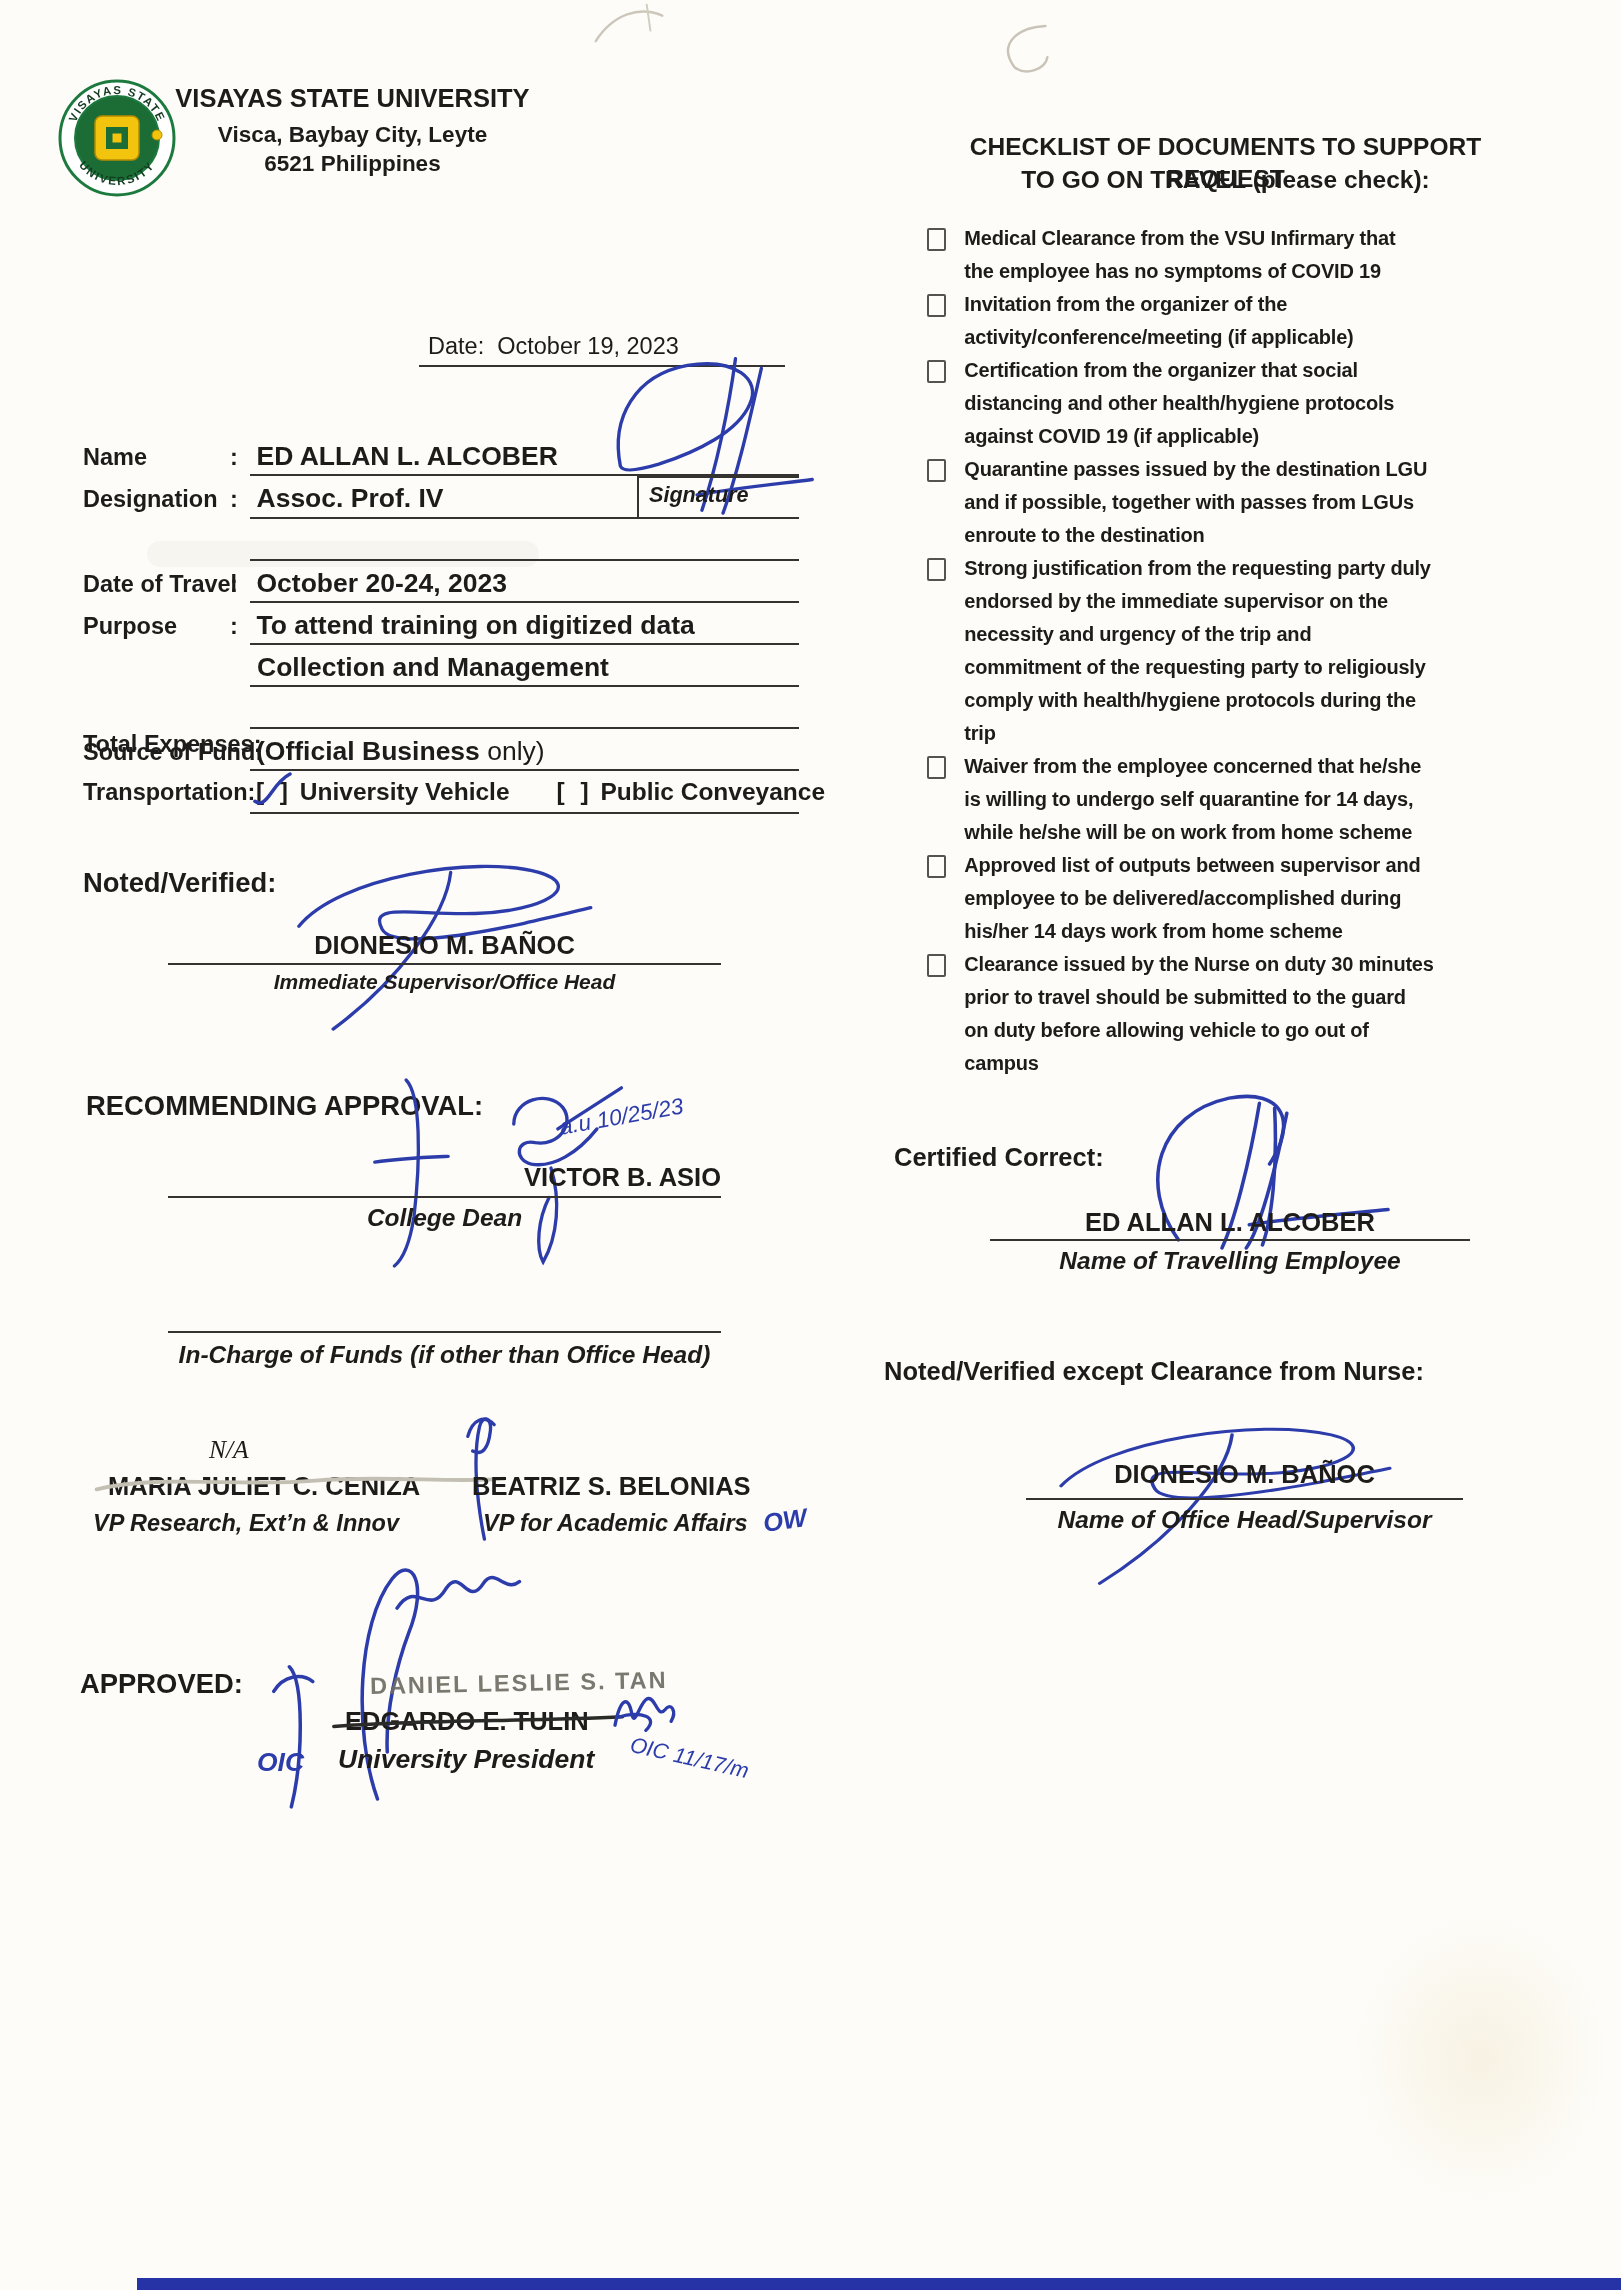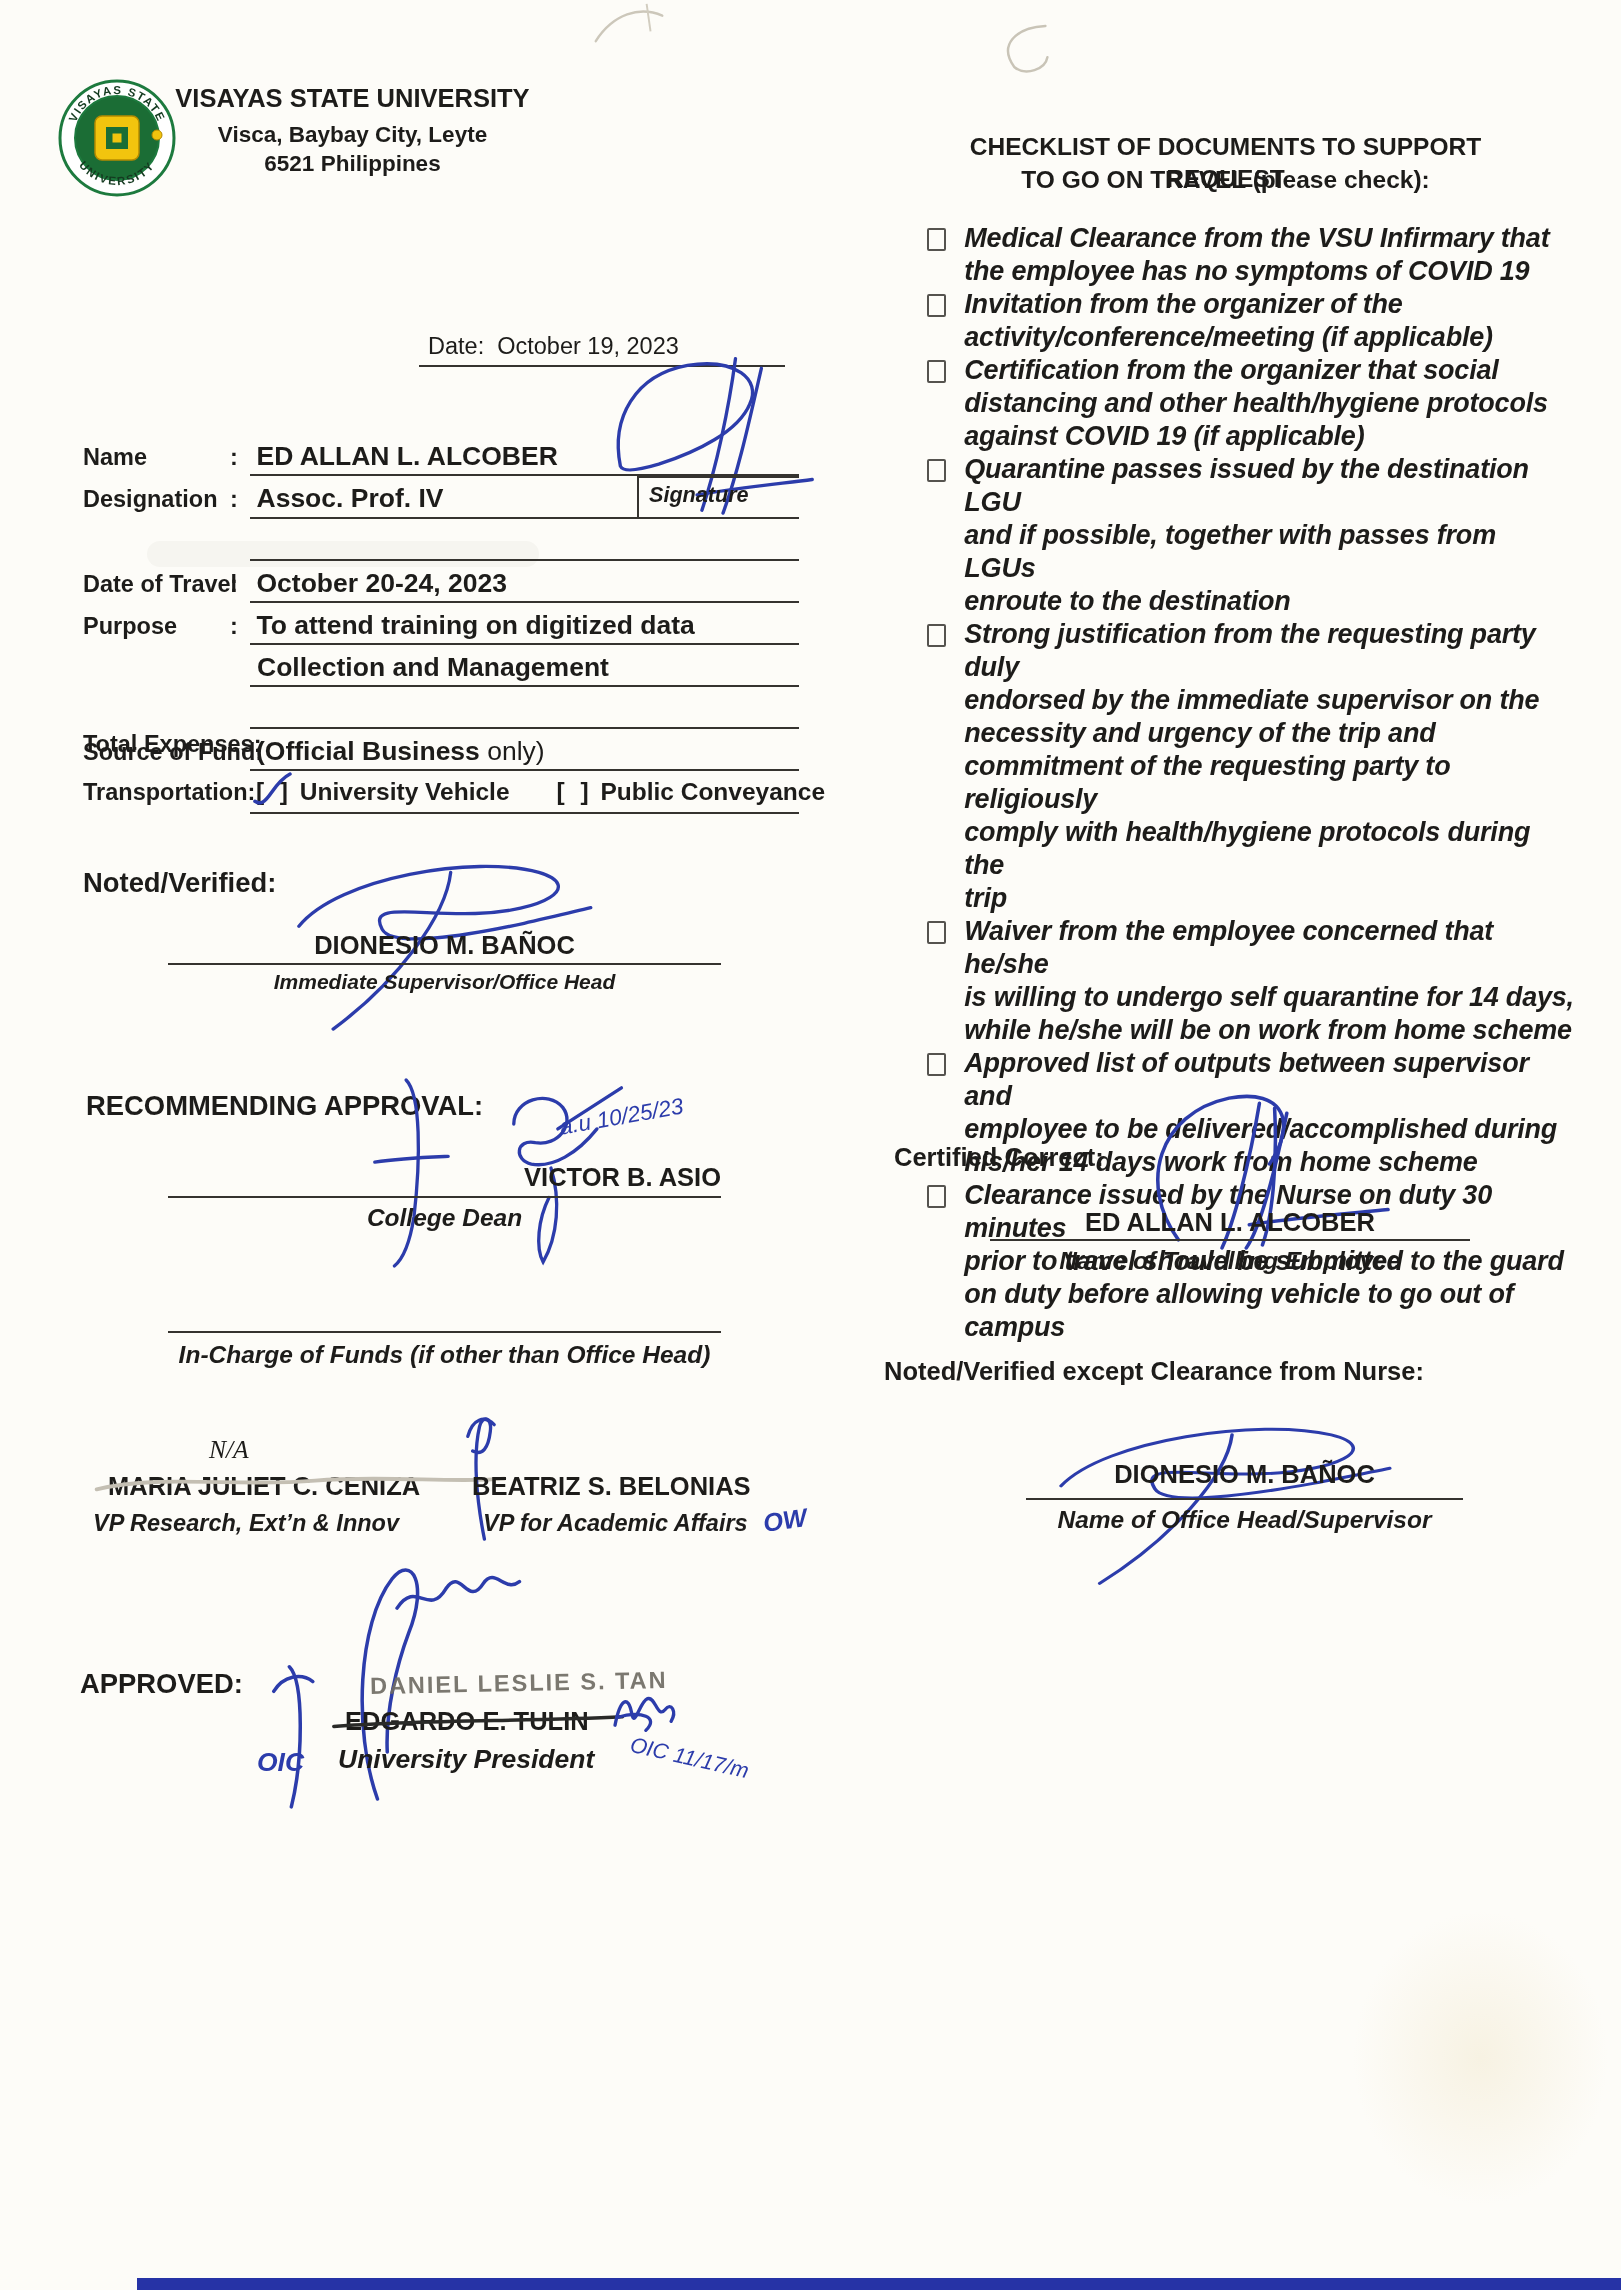--- a/index.html
+++ b/index.html
@@ -17,21 +17,21 @@
   .hand{font-style:italic;color:#2c3cab;}
   .frow{position:absolute;left:83px;font-size:23.5px;font-weight:700;white-space:nowrap;}
   .flabel{display:inline-block;width:147px;}
   .flabel2{display:inline-block;width:173px;}
   .fcolon{display:inline-block;width:26.5px;}
   .fvalue{font-size:26.5px;}
   .cl-title{position:absolute;left:912px;width:627px;text-align:center;font-size:24.5px;font-weight:700;line-height:32px;}
   .checklist{position:absolute;left:927px;top:222px;width:647px;}
   .cl-item{display:flex;align-items:flex-start;}
   .cl-box{flex:0 0 auto;width:14.7px;height:19.6px;border:2px solid #55534f;border-radius:2px;margin-top:5.9px;margin-right:18.6px;background:transparent;}
-  .cl-text{font-size:27px;font-weight:700;line-height:33px;white-space:pre-line;letter-spacing:-0.2px;font-style:italic;}
+  .cl-text{font-size:20px;font-weight:700;line-height:33px;white-space:pre-line;letter-spacing:-0.2px;}
   svg.sig{position:absolute;overflow:visible;}
   .stamp{position:absolute;color:rgba(112,109,100,0.92);font-weight:700;letter-spacing:2px;font-size:23.5px;transform:rotate(-1.2deg);white-space:nowrap;}
   .smudge{position:absolute;background:rgba(60,50,20,0.035);border-radius:13.7px;}
   .blob{position:absolute;background:radial-gradient(closest-side,rgba(226,206,150,0.22),rgba(226,206,150,0));}
   .bluebar{position:absolute;left:137px;right:0;bottom:0;height:12.7px;background:#2633a6;}
 </style>
 </head>
 <body>
 
 <div class="page">

